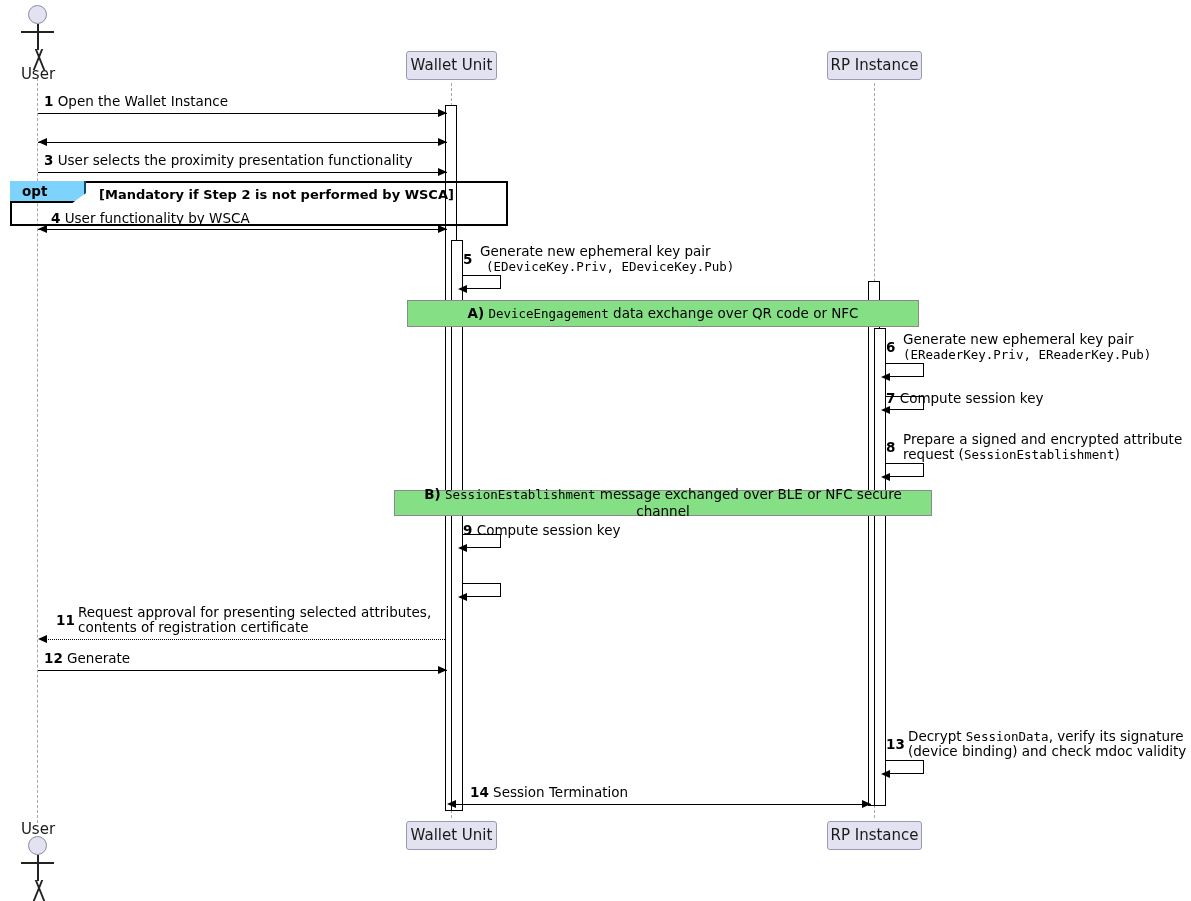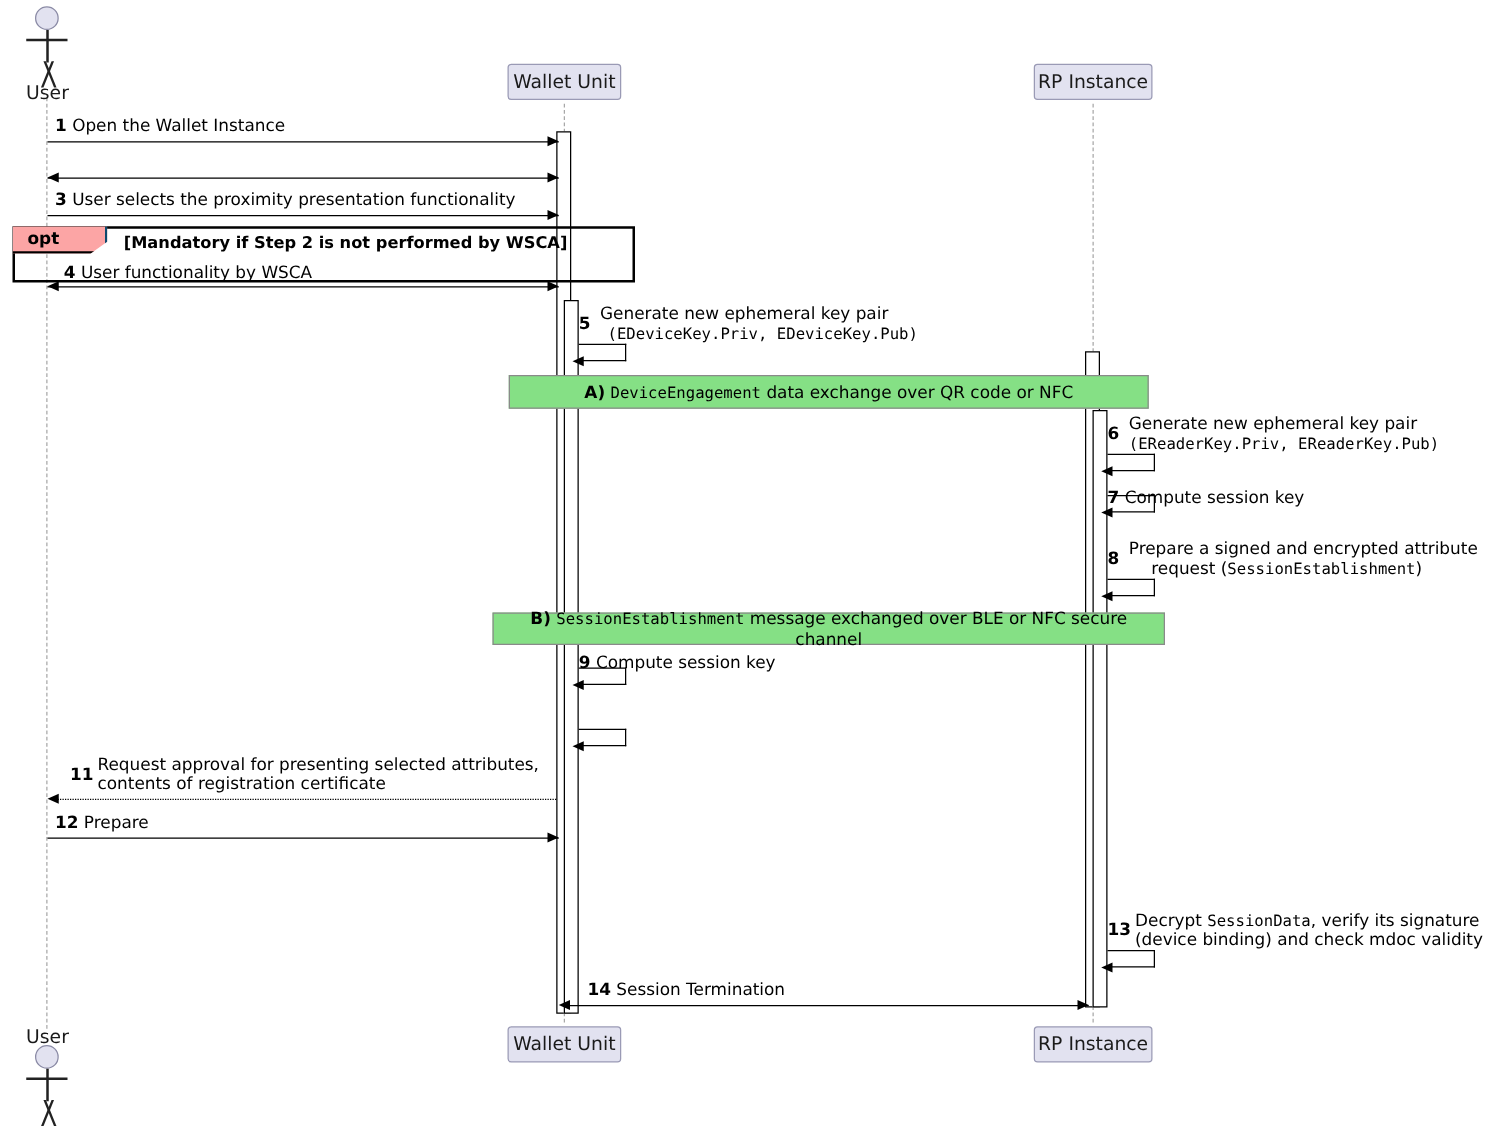--- a/index.html
+++ b/index.html
@@ -146,21 +146,21 @@
   
   .fragment{
     position:absolute;
     box-sizing:border-box;
     border:2px solid #000000;
     background:transparent;
   }
   .fragment-tab{
     position:absolute;
     box-sizing:border-box;
-    background:#fca5a5;
+    background:#7dd3fc;
     border-right:2px solid #0c4a6e;
     border-bottom:2px solid #000000;
     font-size:13.5px;
     font-weight:bold;
     color:#000000;
     display:flex;
     align-items:center;
     padding-left:12px;
     clip-path:polygon(0 0, 100% 0, 100% 55%, 82% 100%, 0 100%);
   }
@@ -279,21 +279,21 @@
   <div class="msg" style="left:886px; top:391px;">
     <b>7</b>
     <span>Compute session key</span>
   </div>
   <div class="selfmsg" style="left:886px; top:396px; width:38px; height:14px;"></div>
   <div class="head-l" style="left:881px; top:406px;"></div>
 
   <div class="msg" style="left:886px; top:432px;">
     <b style="position:absolute; left:0; top:8px;">8</b>
     <div style="margin-left:17px;">Prepare a signed and encrypted attribute</div>
-    <div style="margin-left:35px;"><span>request (</span><span class="mono">SessionEstablishment</span><span>)</span></div>
+    <div style="margin-left:17px;"><span>request (</span><span class="mono">SessionEstablishment</span><span>)</span></div>
   </div>
   <div class="selfmsg" style="left:886px; top:463px; width:38px; height:14px;"></div>
   <div class="head-l" style="left:881px; top:473px;"></div>
 
   <div class="greenbox" style="left:394px; top:490px; width:538px; height:26px;">
     <span>
       <b>B)</b>
       <span class="mono">SessionEstablishment</span><span> message exchanged over BLE or NFC secure channel</span>
     </span>
   </div>
@@ -311,21 +311,21 @@
   <div class="msg" style="left:56px; top:605px;">
     <b style="position:absolute; left:0; top:8px;">11</b>
     <div style="margin-left:22px;">Request approval for presenting selected attributes,</div>
     <div style="margin-left:22px;">contents of registration certificate</div>
   </div>
   <div class="aline dotted" style="left:44px; top:639px; width:401px;"></div>
   <div class="head-l" style="left:38px; top:635px;"></div>
 
   <div class="msg" style="left:44px; top:651px;">
     <b>12</b>
-    <span>Prepare</span>
+    <span>Generate</span>
   </div>
   <div class="aline" style="left:38px; top:670px; width:409px;"></div>
   <div class="head-r" style="left:438px; top:666px;"></div>
 
 
   <div class="msg" style="left:886px; top:729px;">
     <b style="position:absolute; left:0; top:8px;">13</b>
     <div style="margin-left:22px;"><span>Decrypt </span><span class="mono">SessionData</span><span>, verify its signature</span></div>
     <div style="margin-left:22px;">(device binding) and check mdoc validity</div>
   </div>

